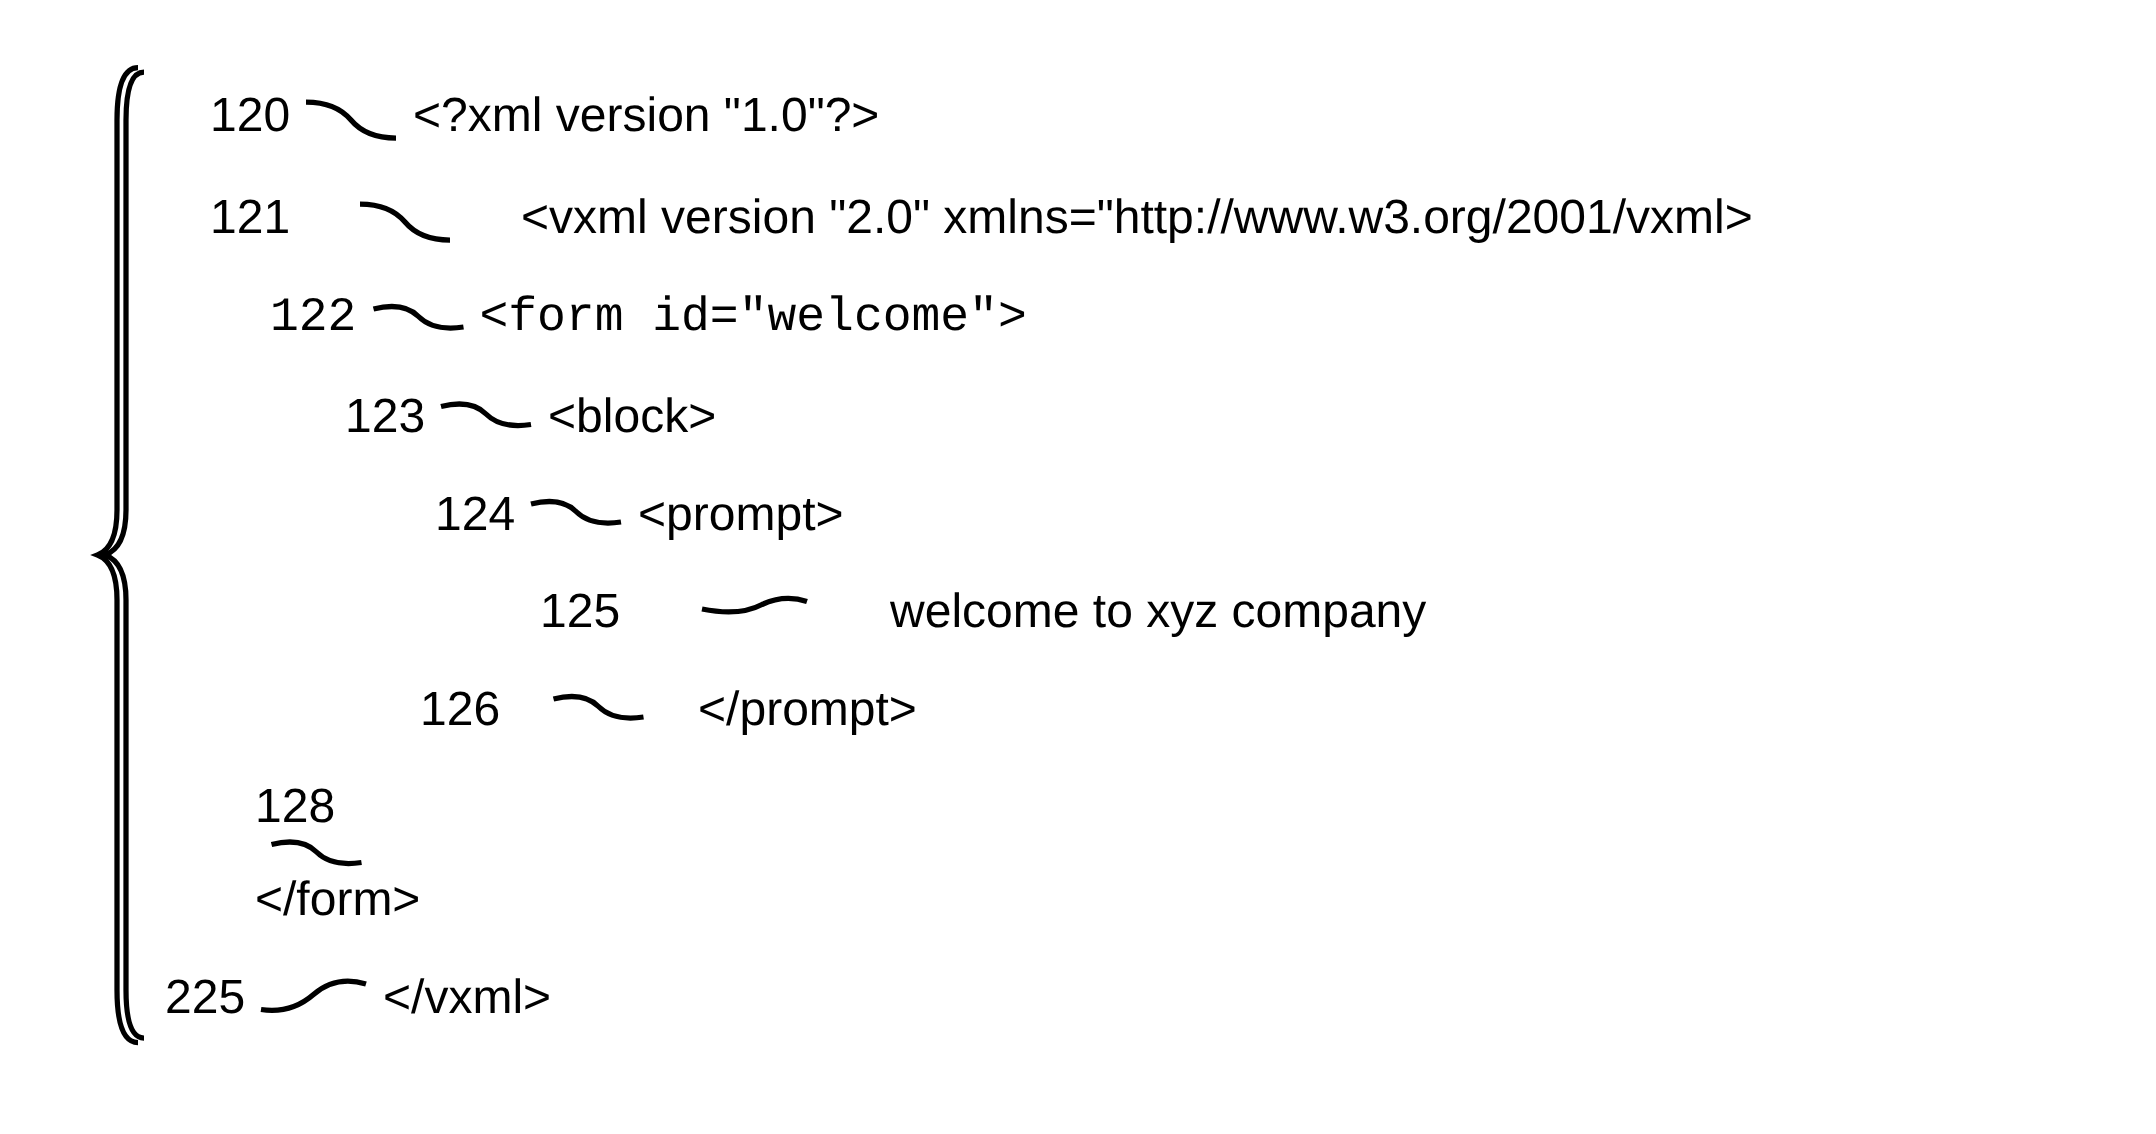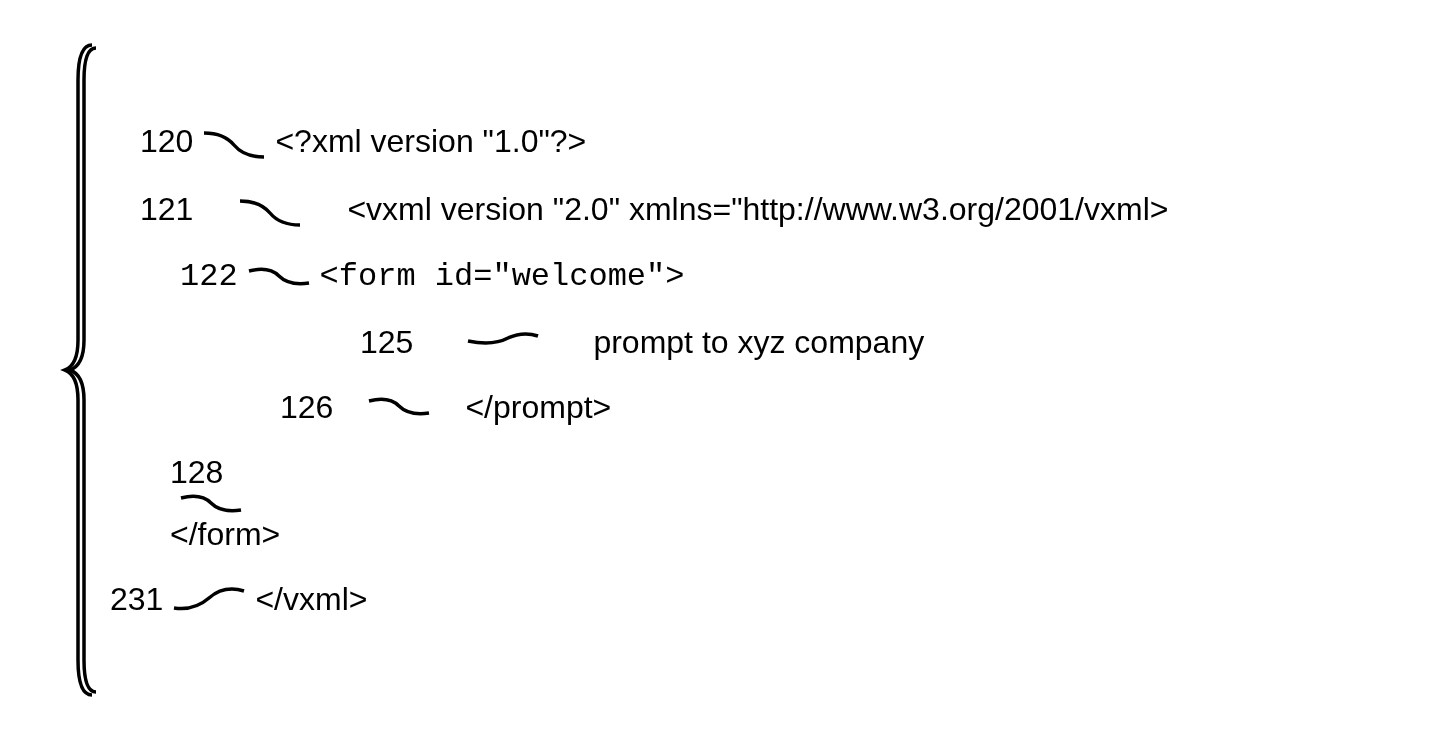--- a/index.html
+++ b/index.html
@@ -119,30 +119,48 @@
     <div class="line l2">
       <span class="ref-num">122</span>
       <span class="swash">
         <svg width="70" height="30" viewBox="0 0 70 30">
             <path d="M 5 10 Q 25 5 35 15 Q 45 25 65 22" fill="none" stroke="black" stroke-width="3.5"></path>
           </svg>
       </span>
       <span class="code-text">&lt;form id="welcome"&gt;</span>
     </div>
 
+    <div class="line l3">
+      <span class="ref-num">123</span>
+      <span class="swash">
+        <svg width="70" height="30" viewBox="0 0 70 30">
+            <path d="M 5 10 Q 25 5 35 15 Q 45 25 65 22" fill="none" stroke="black" stroke-width="3.5"></path>
+          </svg>
+      </span>
+      <span class="code-text">&lt;block&gt;</span>
+    </div>
 
+    <div class="line l4">
+      <span class="ref-num">124</span>
+      <span class="swash">
+        <svg width="70" height="30" viewBox="0 0 70 30">
+            <path d="M 5 10 Q 25 5 35 15 Q 45 25 65 22" fill="none" stroke="black" stroke-width="3.5"></path>
+          </svg>
+      </span>
+      <span class="code-text">&lt;prompt&gt;</span>
+    </div>
 
     <div class="line l5">
       <span class="ref-num">125</span>
       <span class="swash">
         <svg width="80" height="25" viewBox="0 0 80 25">
             <path d="M 5 15 Q 30 20 45 12 Q 60 5 75 10" fill="none" stroke="black" stroke-width="3.5"></path>
           </svg>
       </span>
-      <span class="code-text">prompt to xyz company</span>
+      <span class="code-text">welcome to xyz company</span>
     </div>
 
     <div class="line l6">
       <span class="ref-num">126</span>
       <span class="swash">
         <svg width="70" height="30" viewBox="0 0 70 30">
             <path d="M 5 10 Q 25 5 35 15 Q 45 25 65 22" fill="none" stroke="black" stroke-width="3.5"></path>
           </svg>
       </span>
       <span class="code-text">&lt;/prompt&gt;</span>
@@ -153,21 +171,21 @@
       <span class="ref-num">128</span>
       <span class="swash">
         <svg width="70" height="30" viewBox="0 0 70 30">
             <path d="M 5 10 Q 25 5 35 15 Q 45 25 65 22" fill="none" stroke="black" stroke-width="3.5"></path>
           </svg>
       </span>
       <span class="code-text">&lt;/form&gt;</span>
     </div>
 
     <div class="line l9">
-      <span class="ref-num">231</span>
+      <span class="ref-num">225</span>
       <span class="swash">
         <svg width="80" height="30" viewBox="0 0 80 30">
             <path d="M 5 25 Q 25 28 40 15 Q 55 2 75 8" fill="none" stroke="black" stroke-width="3.5"></path>
           </svg>
       </span>
       <span class="code-text">&lt;/vxml&gt;</span>
     </div>
   </div>
 </div>
 

